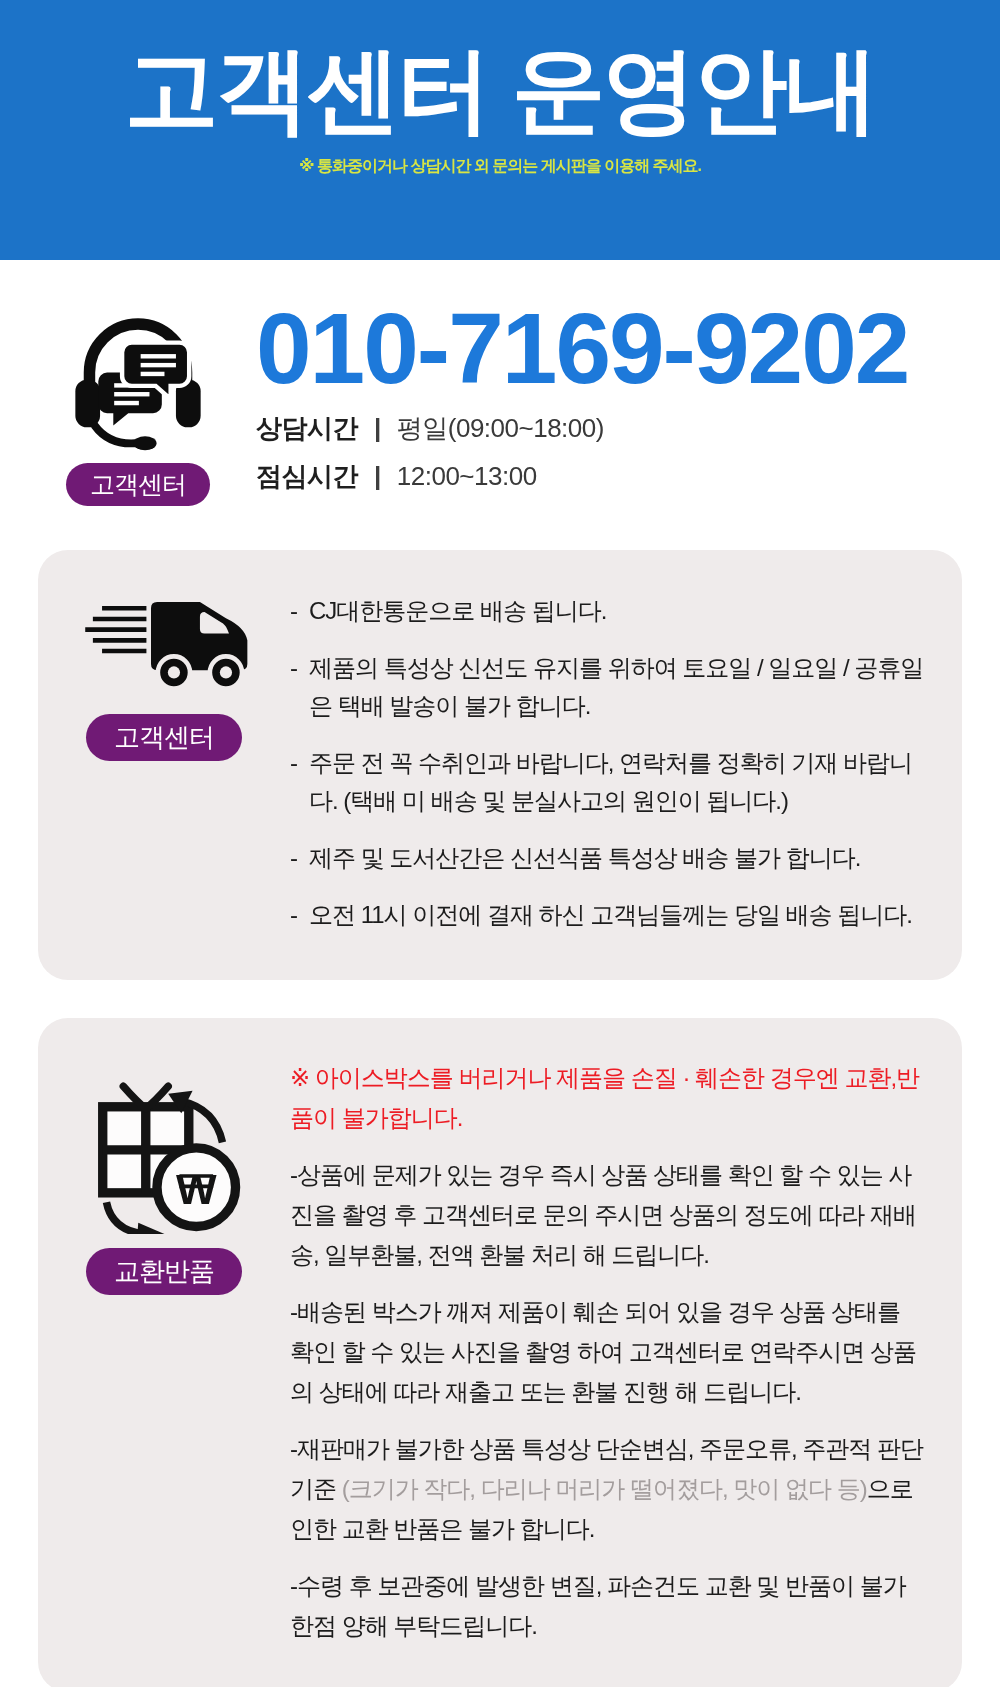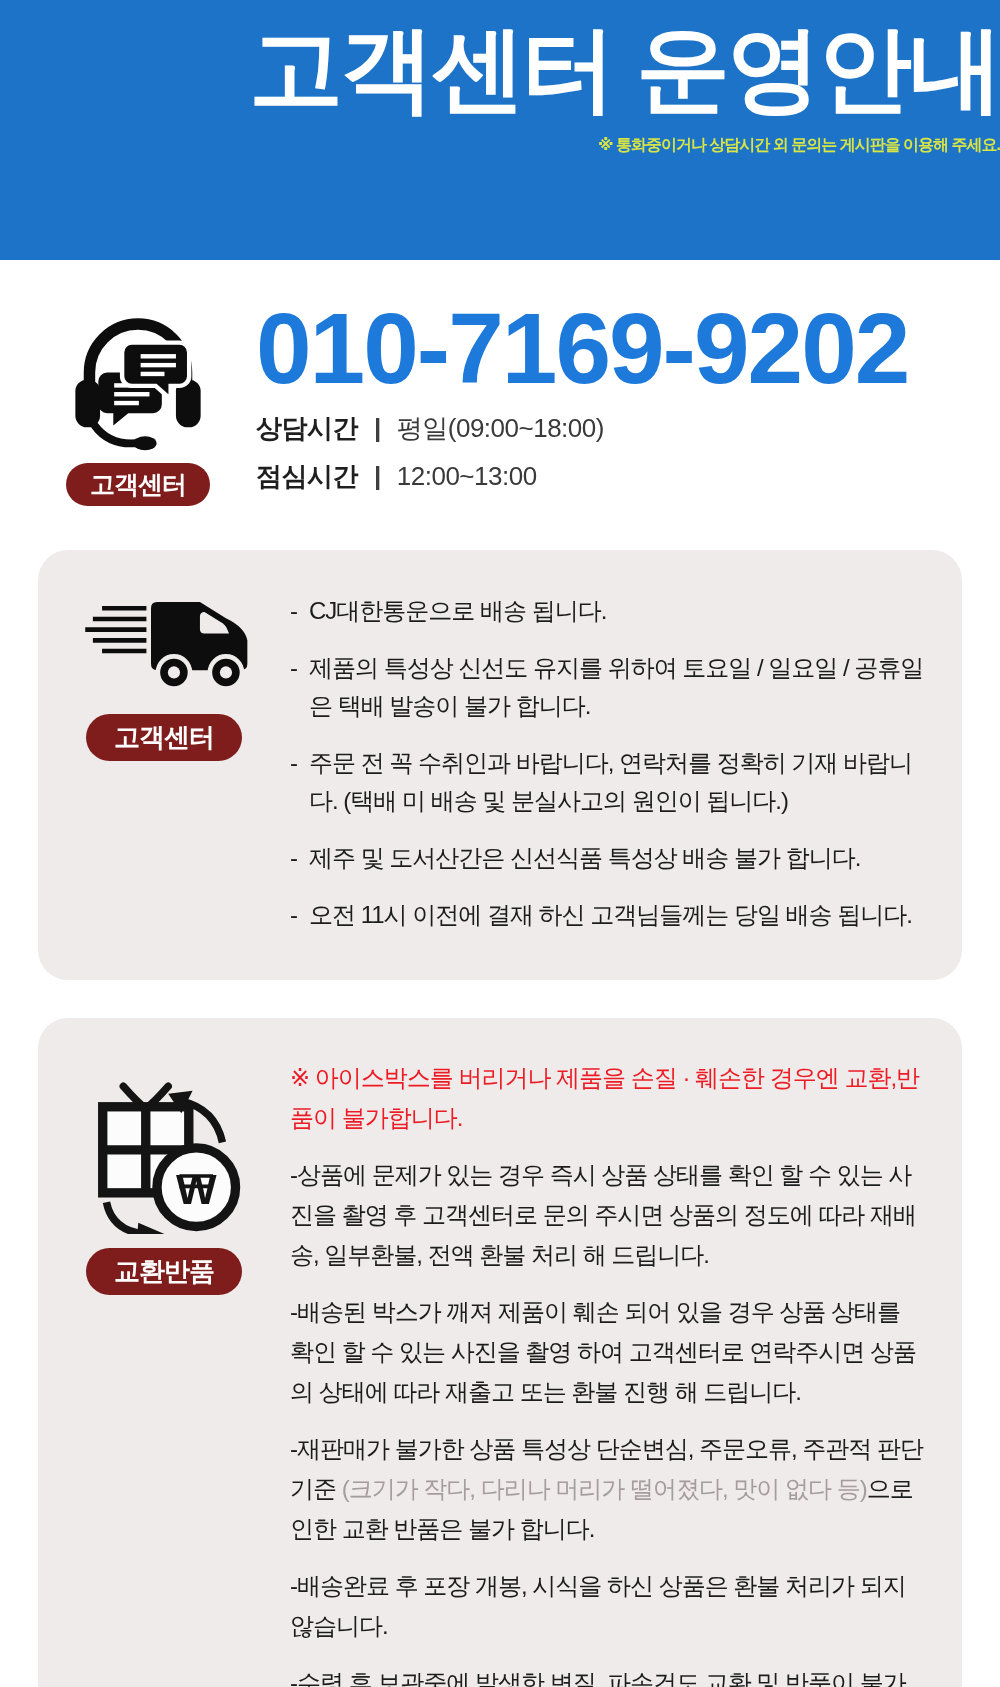--- a/index.html
+++ b/index.html
@@ -7,34 +7,34 @@
     --boxbg:#efebeb; --ink:#1c1c1c; --mutedc:#a39d9d;
   }
   *{box-sizing:border-box;}
   html,body{margin:0;padding:0;}
   body{
     width:1000px; min-height:1687px; background:#ffffff;
     font-family:"Liberation Sans","DejaVu Sans",sans-serif;
     color:var(--ink);
   }
   
-  .hero{background:var(--blue); height:260px; text-align:right; padding-top:16px;}
+  .hero{background:var(--blue); height:260px; text-align:center; padding-top:37px;}
   .hero h1{
     margin:0; color:#fff; font-size:94px; font-weight:900;
     letter-spacing:-3px; line-height:1.12; white-space:nowrap;
   }
   .hero-sub{
     margin:14px 0 0; color:var(--lime); font-size:16px; font-weight:700; letter-spacing:-1px;
   }
   
   .contact{display:flex; padding:26px 0 0 62px; height:246px;}
   .icon-col{display:flex; flex-direction:column; align-items:center; flex-shrink:0;}
   .contact .icon-col{width:152px;}
   .pill{
-    background:#7f1d1d; color:#fff; border-radius:999px; font-weight:700;
+    background:#701a75; color:#fff; border-radius:999px; font-weight:400;
     letter-spacing:-1px; white-space:nowrap; 
   }
   .contact .pill{font-size:25px; padding:5px 24px; margin-top:2px;}
   .contact-info{margin-left:42px; padding-top:12px;}
   .phone{
     color:var(--phoneblue); font-size:100px; font-weight:800;
     letter-spacing:-2px; line-height:1.0; white-space:nowrap;
   }
   .info-row{display:flex; align-items:baseline; font-size:26px; margin-top:13px; color:#3a3a3a; letter-spacing:-0.5px;}
   .info-label{font-weight:800; color:#1f1f1f;}
@@ -164,18 +164,17 @@
         <text x="122" y="154" text-anchor="middle" font-size="46" font-weight="bold" fill="#141414" font-family="Liberation Sans, DejaVu Sans, sans-serif">W</text>
         <path d="M104 124 H140 M104 135 H140" stroke="#141414" stroke-width="4"></path>
       </svg>
       <div class="pill">교환반품</div>
     </div>
     <div class="paras">
         <p class="para warning">※ 아이스박스를 버리거나 제품을 손질 · 훼손한 경우엔 교환,반품이 불가합니다.</p>
         <p class="para">-상품에 문제가 있는 경우 즉시 상품 상태를 확인 할 수 있는 사진을 촬영 후 고객센터로 문의 주시면 상품의 정도에 따라 재배송, 일부환불, 전액 환불 처리 해 드립니다.</p>
         <p class="para">-배송된 박스가 깨져 제품이 훼손 되어 있을 경우 상품 상태를 확인 할 수 있는 사진을 촬영 하여 고객센터로 연락주시면 상품의 상태에 따라 재출고 또는 환불 진행 해 드립니다.</p>
         <p class="para">-재판매가 불가한 상품 특성상 단순변심, 주문오류, 주관적 판단 기준 <span class="muted">(크기가 작다, 다리나 머리가 떨어졌다, 맛이 없다 등)</span>으로 인한 교환 반품은 불가 합니다.</p>
-        <p class="para">-배송완료 후 포장 개봉, 시식을 하신 상품은 환불 처리가 되지 않습니다.</p>
         <p class="para">-수령 후 보관중에 발생한 변질, 파손건도 교환 및 반품이 불가한점 양해 부탁드립니다.</p>
       </div>
   </section>
 
 </div>
 
 </body></html>

